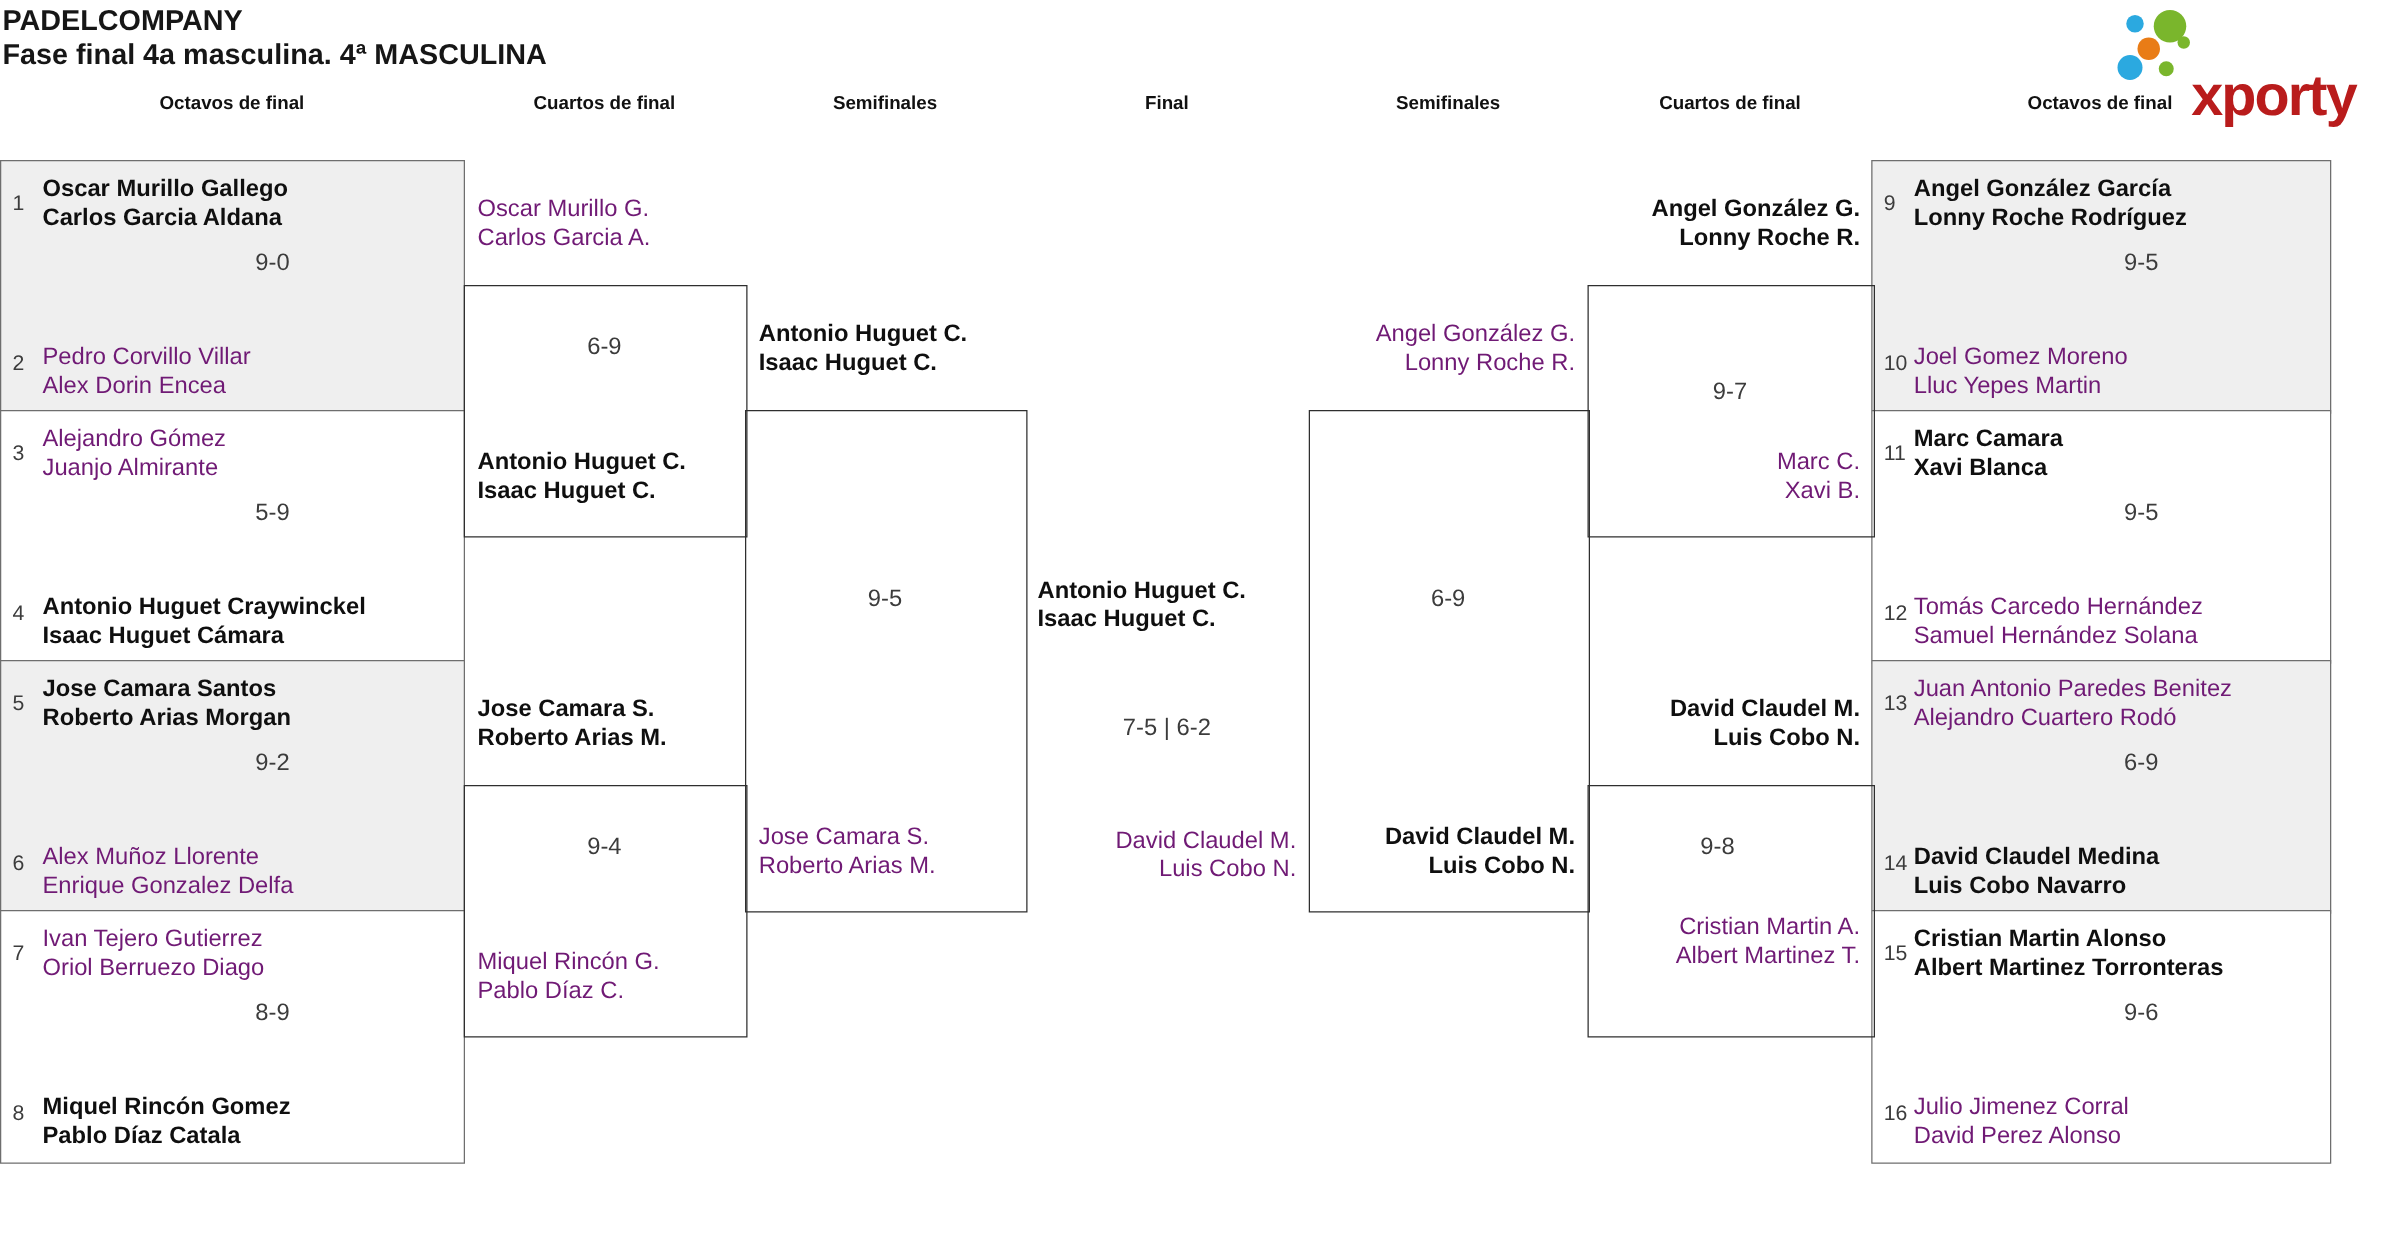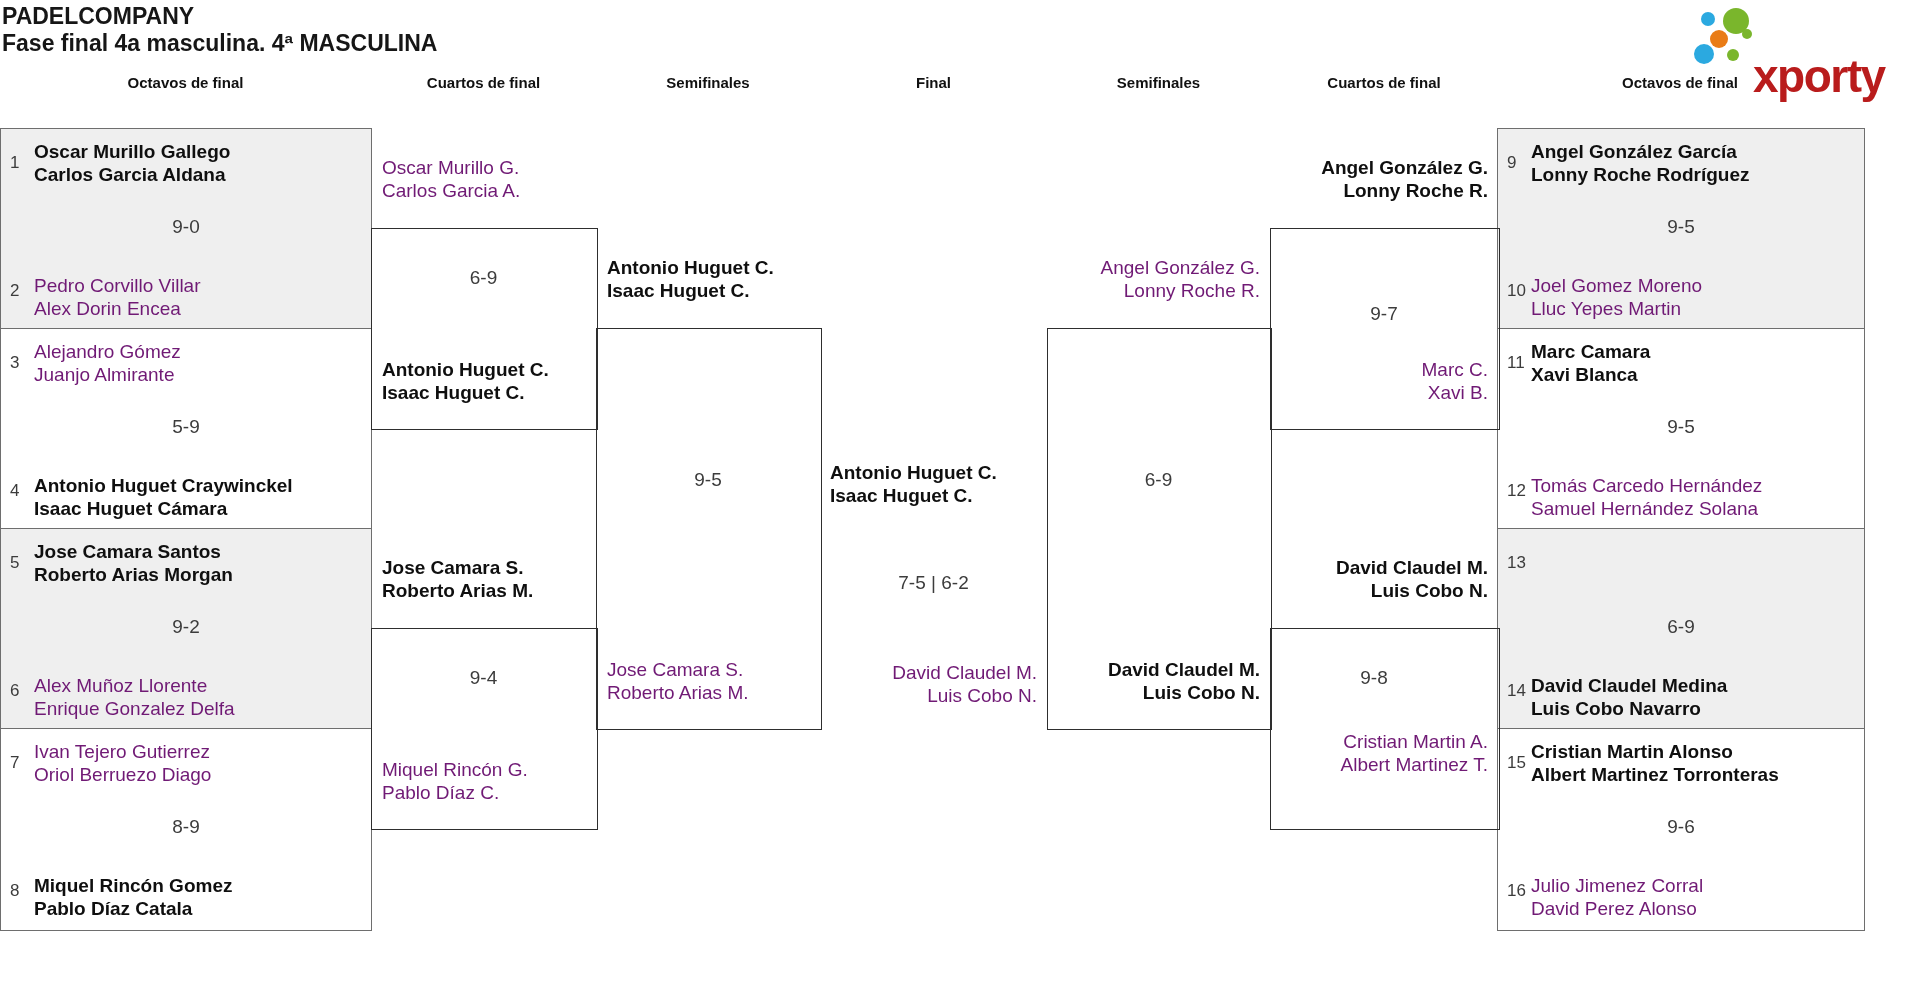--- a/index.html
+++ b/index.html
@@ -22,21 +22,21 @@
 
   
   .obox{width:370px;height:201px;border:1px solid #6e6e6e;background:#fff;}
   .obox.gray{background:#efefef;}
   .obox .seed{position:absolute;left:9px;font-size:17px;color:#3c3c3c;}
   .obox .seed.st{top:24px;}
   .obox .seed.sb{top:152px;}
   .obox .team{position:absolute;left:33px;right:8px;}
   .obox .team.top{top:11px;}
   .obox .team.bot{top:145px;}
-  .obox .oscore{position:absolute;left:0;top:88px;width:100%;}
+  .obox .oscore{position:absolute;left:0;top:72px;width:100%;padding-left:32px;}
 
   
   .tline{font-size:19px;line-height:23px;color:#701a75;}
   .winner .tline{font-weight:700;color:#0f0f0f;}
   .score{font-size:19px;line-height:20px;color:#3c3c3c;text-align:center;}
 
   
   .mbox{border:1px solid #2e2e2e;background:transparent;}
 
   .slot.right{text-align:right;}
@@ -148,20 +148,24 @@
     <div class="oscore score">9-5</div>
     <span class="seed sb">12</span>
     <div class="team bot">
       <div class="tline">Tomás Carcedo Hernández</div>
       <div class="tline">Samuel Hernández Solana</div>
     </div>
   </div>
 
   <div class="abs obox gray" style="left:1497px;top:528px;width:366px;">
     <span class="seed st">13</span>
+    <div class="team top">
+      <div class="tline">Juan Antonio Paredes Benitez</div>
+      <div class="tline">Alejandro Cuartero Rodó</div>
+    </div>
     <div class="oscore score">6-9</div>
     <span class="seed sb">14</span>
     <div class="team bot winner">
       <div class="tline">David Claudel Medina</div>
       <div class="tline">Luis Cobo Navarro</div>
     </div>
   </div>
 
   <div class="abs obox" style="left:1497px;top:728px;width:366px;">
     <span class="seed st">15</span>

